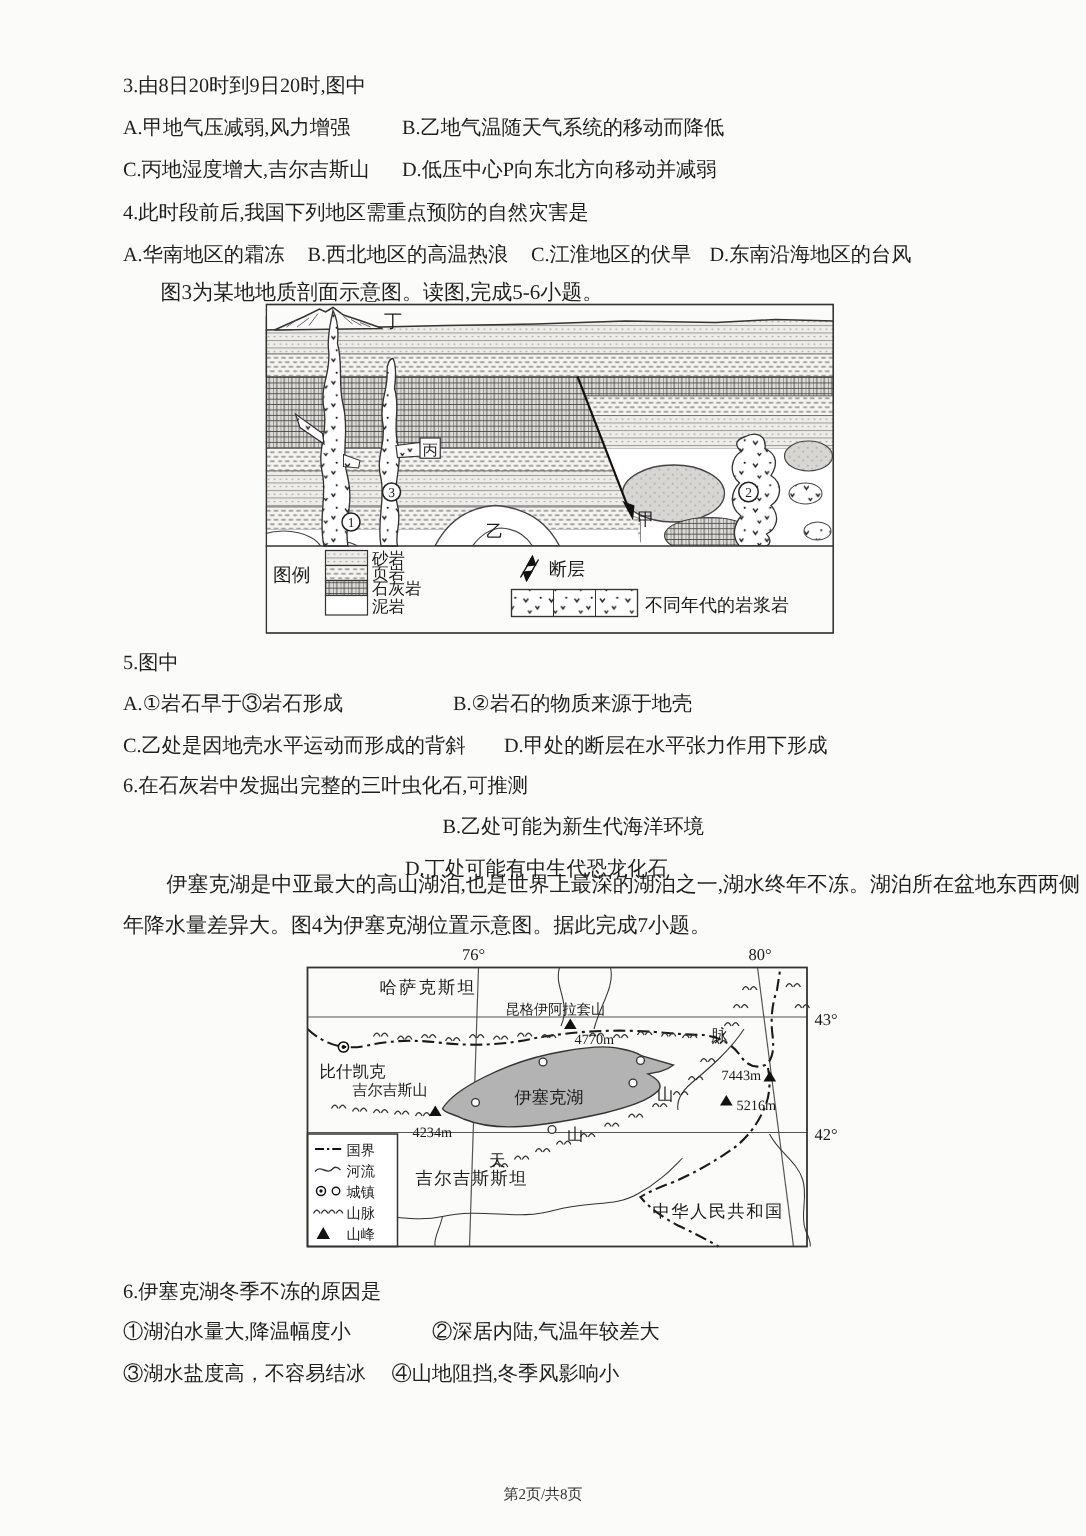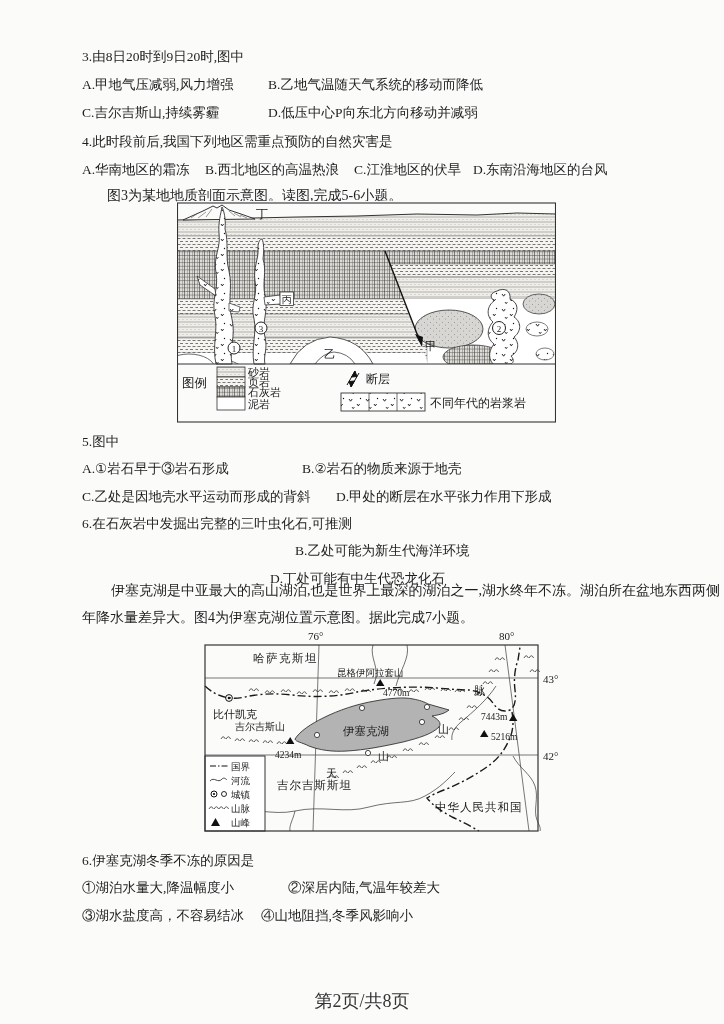--- a/index.html
+++ b/index.html
@@ -1,31 +1,31 @@
 <!DOCTYPE html>
 <html><head>
 <meta charset="utf-8">
 <style>
   html,body{margin:0;padding:0;background:#e8e8e8;}
   .page{position:relative;width:724px;height:1024px;background:#fbfbfa;overflow:hidden;
         font-family:"Liberation Serif","DejaVu Serif",serif;color:#1e1e1e;}
   .t{position:absolute;font-size:13.5px;line-height:17px;white-space:nowrap;margin-left:18px;}
   .it{font-size:14px;text-align:right;}
-  .footer{position:absolute;left:0;width:724px;text-align:center;font-size:18px;color:#333;}
+  .footer{position:absolute;left:0;width:724px;text-align:center;font-size:10px;color:#333;}
   svg text{font-family:"Liberation Serif","DejaVu Serif",serif;fill:#1a1a1a;}
 </style>
 </head>
 <body>
 
 <div class="page">
 
   <div class="t" style="left:64px;top:48px">3.由8日20时到9日20时,图中</div>
   <div class="t" style="left:64px;top:76px">A.甲地气压减弱,风力增强</div>
   <div class="t" style="left:250px;top:76px">B.乙地气温随天气系统的移动而降低</div>
-  <div class="t" style="left:64px;top:104px">C.吉尔吉斯山,持续雾霾</div>
+  <div class="t" style="left:64px;top:104px">C.丙地湿度增大,吉尔吉斯山</div>
   <div class="t" style="left:250px;top:104px">D.低压中心P向东北方向移动并减弱</div>
 
   <div class="t" style="left:64px;top:133px">4.此时段前后,我国下列地区需重点预防的自然灾害是</div>
   <div class="t" style="left:64px;top:161px">A.华南地区的霜冻</div>
   <div class="t" style="left:187px;top:161px">B.西北地区的高温热浪</div>
   <div class="t" style="left:336px;top:161px">C.江淮地区的伏旱</div>
   <div class="t" style="left:455px;top:161px">D.东南沿海地区的台风</div>
 
   <div class="t it" style="left:89px;top:187px">图3为某地地质剖面示意图。读图,完成5-6小题。</div>
 

